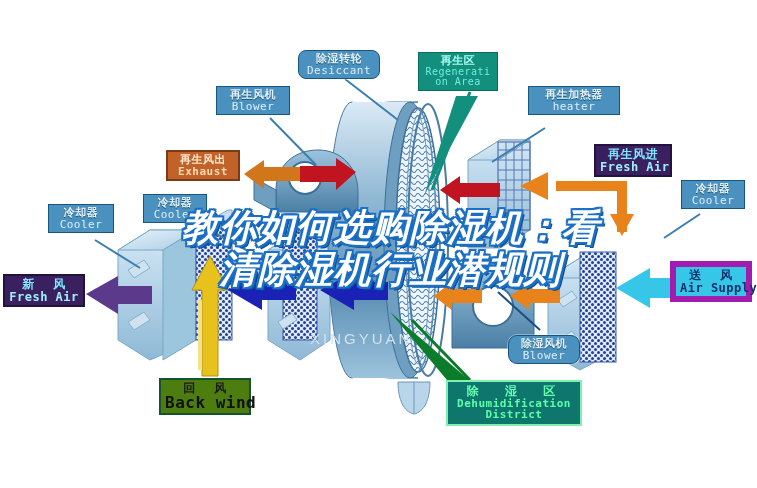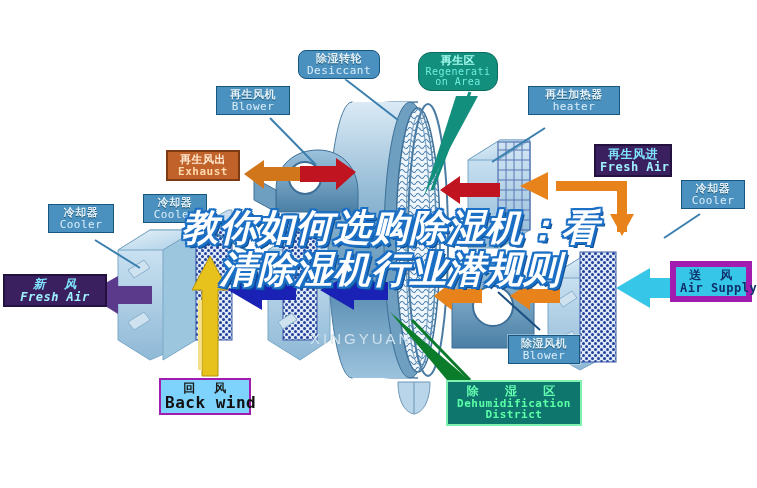--- a/index.html
+++ b/index.html
@@ -32,21 +32,21 @@
   .purple{background:#3b2060;border:2px solid #231140;}
   .purple .cn{font-size:12px;color:#7fe6ff;}
   .purple .en{font-size:12px;color:#9ff0ff;font-weight:bold;}
 
   
   .cyan{background:#35c6e8;border:6px solid #a21caf;}
   .cyan .cn{font-size:12px;color:#10306c;}
   .cyan .en{font-size:12px;color:#10306c;font-weight:bold;}
 
   
-  .yellow{background:#7dd3fc;border:2px solid #a21caf;}
+  .yellow{background:#4d7c0f;border:2px solid #14532d;}
   .yellow .cn{font-size:12px;color:#1a1a1a;}
   .yellow .en{font-size:16px;color:#111;font-weight:bold;}
 
   
   .green{background:#0f766e;border:2px solid #7ff0b0;}
   .green .cn{font-size:12px;color:#66ffb0;letter-spacing:6px;}
   .green .en{font-size:11px;color:#5bffa6;font-weight:bold;}
 
   
   #headline{position:absolute;left:12px;top:207px;width:757px;text-align:center;
@@ -247,31 +247,31 @@
   <div class="lbl blue" style="left:48px;top:204px;width:66px;">
     <span class="cn">冷却器</span>
     <span class="en">Cooler</span>
   </div>
 
   <div class="lbl blue" style="left:143px;top:194px;width:64px;">
     <span class="cn">冷却器</span>
     <span class="en">Cooler</span>
   </div>
 
-  <div class="lbl purple" style="left:3px;top:274px;width:104px;font-style:italic;">
+  <div class="lbl purple" style="left:3px;top:274px;width:82px;">
     <span class="cn">新    风</span>
     <span class="en">Fresh Air</span>
   </div>
 
   <div class="lbl yellow" style="left:159px;top:378px;width:92px;">
     <span class="cn">回    风</span>
     <span class="en">Back wind</span>
   </div>
 
-  <div class="lbl teal" style="left:418px;top:52px;width:80px;border-radius:13px;">
+  <div class="lbl teal" style="left:418px;top:52px;width:80px;">
     <span class="cn">再生区</span>
     <span class="en">Regenerati
 on Area</span>
   </div>
 
   <div class="lbl blue" style="left:528px;top:86px;width:92px;">
     <span class="cn">再生加热器</span>
     <span class="en">heater</span>
   </div>
 
@@ -283,21 +283,21 @@
   <div class="lbl blue" style="left:681px;top:180px;width:64px;">
     <span class="cn">冷却器</span>
     <span class="en">Cooler</span>
   </div>
 
   <div class="lbl cyan" style="left:670px;top:261px;width:82px;">
     <span class="cn">送    风</span>
     <span class="en">Air Supply</span>
   </div>
 
-  <div class="lbl blue" style="left:508px;top:335px;width:72px;">
+  <div class="lbl blue" style="left:508px;top:335px;width:72px;border-radius:9px;">
     <span class="cn">除湿风机</span>
     <span class="en">Blower</span>
   </div>
 
   <div class="lbl green" style="left:446px;top:380px;width:136px;padding:3px 4px;">
     <span class="cn">除  湿  区</span>
     <span class="en">Dehumidification
 District</span>
   </div>
 

